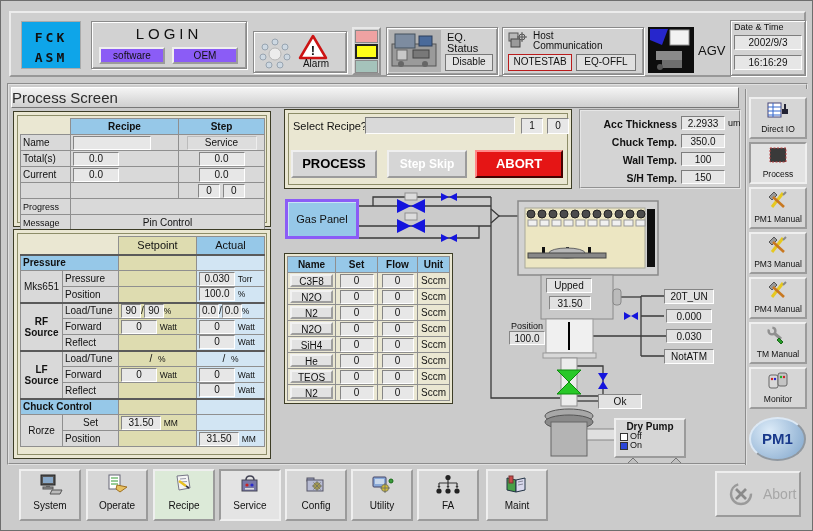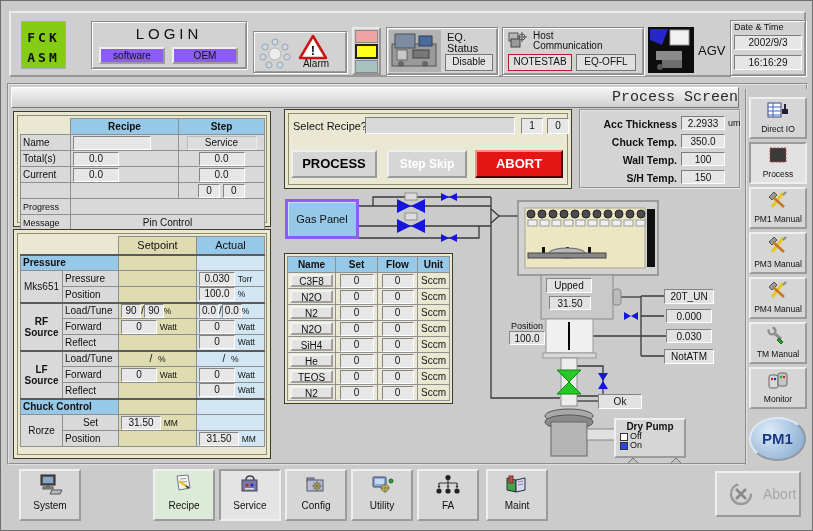--- a/index.html
+++ b/index.html
@@ -11,21 +11,21 @@
              box-shadow: inset 1px 1px 0 #ffffff, inset -1px -1px 0 #9a9a9a, 1px 1px 0 #ffffff; }
   .sunkbox { background:#e6e6e6; border:1px solid; border-color:#7d7d7d #fdfdfd #fdfdfd #7d7d7d; }
   .vbox { display:inline-block; background:#e7e7e7; border:1px solid;
           border-color:#858585 #ffffff #ffffff #858585; text-align:center;
           font-size:10px; height:14px; line-height:12px; min-width:30px;
           vertical-align:middle; padding:0 2px; }
 
   
   .topbar { position:absolute; left:8px; top:10px; width:797px; height:66px;
             background:#cfcfcf; border:2px outset #ececec; }
-  .logo { position:absolute; left:10px; top:8px; width:45px; height:48px; background:#84cc16;
+  .logo { position:absolute; left:10px; top:8px; width:60px; height:48px; background:#0ea5e9;
           border:1px solid #aaa; text-align:center;
           font-family:"DejaVu Sans Mono",monospace; font-weight:bold; font-size:13px;
           letter-spacing:3px; line-height:1.5; padding-top:6px; }
   .login { left:80px; top:8px; width:156px; height:48px; }
   .login-title { text-align:center; font-size:15px; letter-spacing:4px; margin-top:3px; }
   .mini-btn { position:absolute; height:17px; background:#8b5cf6; border:2px outset #efefef;
               font-size:10px; text-align:center; line-height:13px; }
   .alarm-grp { left:242px; top:18px; width:94px; height:42px; }
   .light { position:absolute; left:341px; top:14px; width:29px; height:48px;
            border:2px outset #e8e8e8; background:#cfcfcf; padding:1px; }
@@ -40,21 +40,21 @@
   .dt-title{ font-size:9px; padding:1px 0 0 3px; }
   .dt-val  { position:absolute; left:3px; width:68px; height:15px; text-align:center;
              font-size:10px; line-height:14px; }
 
   
   .content-frame { position:absolute; left:6px; top:82px; width:801px; height:382px;
                    border:2px groove #e0e0e0; background:#cbcbcb; }
   .titlebar { position:absolute; left:10px; top:86px; width:728px; height:21px;
               background:linear-gradient(#f4f4f4,#cfcfcf);
               border:1px solid; border-color:#fff #777 #777 #fff;
-              text-align:right; font-size:15px; color:#2b2b2b; line-height:20px;font-family:Liberation Mono, monospace; }
+              text-align:left; font-size:15px; color:#2b2b2b; line-height:20px; }
 
   
   .olive { position:absolute; background:#eae7d2; border:1px solid #3d3d26; padding:3px; }
   .olive-inner { border:1px solid #8d8d68; width:100%; height:100%; background:#eae7d2; padding:2px; }
 
   table { border-collapse:collapse; table-layout:fixed; }
   td,th { border:1px solid #8f8f8f; font-size:10px; height:16px; padding:0 2px;
           overflow:hidden; white-space:nowrap; }
   .bluehdr { background:#96c8e8; text-align:center; font-weight:bold; }
   .khaki   { background:#dedcb0; }
@@ -668,20 +668,30 @@
     <div class="tool-btn" style="left:10px;">
       <svg width="26" height="22" viewBox="0 0 26 22">
         <rect x="4" y="1" width="14" height="10" fill="#555" stroke="#222"></rect>
         <rect x="6" y="3" width="10" height="6" fill="#88a8c8"></rect>
         <rect x="9" y="11" width="4" height="2" fill="#777"></rect>
         <rect x="6" y="13" width="10" height="2" fill="#999" stroke="#555"></rect>
         <polygon points="15,16 25,16 23,20 13,20" fill="#bbb" stroke="#555"></polygon>
       </svg>
       <span class="lbl">System</span>
     </div>
+    <div class="tool-btn" style="left:77px;">
+      <svg width="26" height="22" viewBox="0 0 26 22">
+        <rect x="5" y="1" width="11" height="14" fill="#fff" stroke="#667"></rect>
+        <line x1="7" y1="4" x2="14" y2="4" stroke="#393"></line>
+          <line x1="7" y1="7" x2="14" y2="7" stroke="#393"></line>
+        <line x1="7" y1="10" x2="14" y2="10" stroke="#393"></line>
+        <polygon points="13,11 23,13 16,18 12,15" fill="#e8c060" stroke="#a07020"></polygon>
+      </svg>
+      <span class="lbl">Operate</span>
+    </div>
     <div class="tool-btn greenish" style="left:144px;">
       <svg width="26" height="22" viewBox="0 0 26 22">
         <polygon points="6,2 17,1 19,14 8,16" fill="#f4f4f4" stroke="#778"></polygon>
         <line x1="9" y1="5" x2="15" y2="4.5" stroke="#99a"></line>
           <line x1="9" y1="8" x2="16" y2="7.5" stroke="#99a"></line>
         <line x1="8" y1="7" x2="15" y2="12" stroke="#e8c020" stroke-width="2.4"></line>
         <line x1="15" y1="12" x2="18" y2="14" stroke="#334" stroke-width="1.6"></line>
       </svg>
       <span class="lbl">Recipe</span>
     </div>

